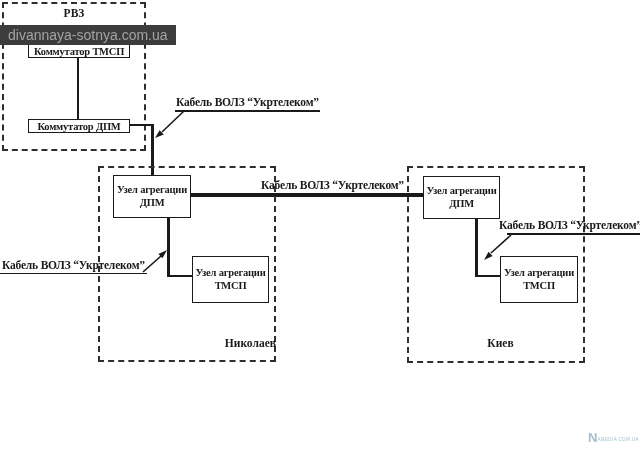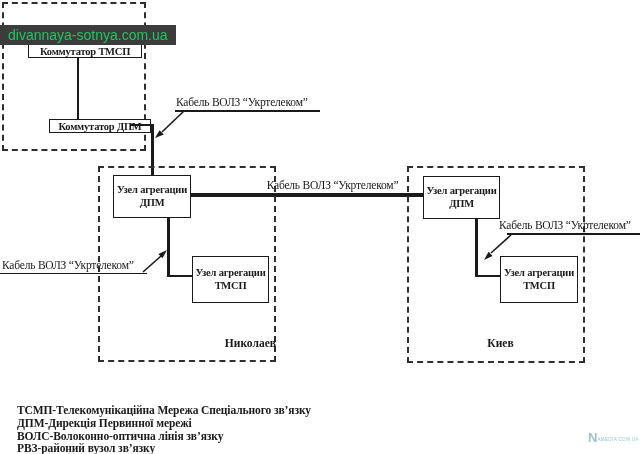--- a/index.html
+++ b/index.html
@@ -16,26 +16,26 @@
     font-weight:bold;font-size:10.5px;text-align:center;line-height:12.5px;
     display:flex;flex-direction:column;justify-content:center;letter-spacing:-0.2px;
   }
   .node span{display:block;}
   .node.one-line{line-height:11px;}
   
   .hline,.vline{position:absolute;background:#1a1a1a;}
   .underline{position:absolute;background:#1a1a1a;height:1.5px;}
   
   .cable-label{
-    position:absolute;font-weight:normal;font-size:11.5px;white-space:nowrap;letter-spacing:-0.2px;
+    position:absolute;font-weight:bold;font-size:11.5px;white-space:nowrap;letter-spacing:-0.2px;
   }
   
   #wm-bar{
     position:absolute;left:0;top:25px;width:176px;height:20px;background:#3c3c3c;
-    color:#22c55e;font-family:"Liberation Sans","DejaVu Sans",sans-serif;
+    color:#a3a3a3;font-family:"Liberation Sans","DejaVu Sans",sans-serif;
     font-size:14px;line-height:20px;padding-left:8px;box-sizing:border-box;
     z-index:6;white-space:nowrap;font-weight:400;
   }
   
   #legend{position:absolute;left:17px;top:404px;font-weight:bold;font-size:11.5px;line-height:12.8px;letter-spacing:-0.1px;}
   #legend div{white-space:nowrap;}
   
   #footer-logo{
     position:absolute;left:588px;top:431px;color:#9fc2cc;
     font-family:"Liberation Sans","DejaVu Sans",sans-serif;white-space:nowrap;
@@ -44,25 +44,26 @@
   #footer-logo .big-n{font-size:13px;font-weight:bold;}
   #footer-logo .small-rest{font-size:4.5px;letter-spacing:.4px;margin-bottom:2px;}
   svg.arrow{position:absolute;overflow:visible;}
 </style>
 </head>
 <body>
 
 <div id="canvas">
 
   <div class="dashed-box" style="left:2px;top:2px;width:144px;height:149px;"></div>
+  <div class="group-title" style="left:2px;top:7px;width:144px;">РВЗ</div>
 
-  <div class="node one-line" style="left:28px;top:44px;width:114px;height:14px;justify-content:flex-end;">
+  <div class="node one-line" style="left:28px;top:44px;width:102px;height:14px;justify-content:flex-end;">
     <span>Коммутатор ТМСП</span>
   </div>
-  <div class="node one-line" style="left:28px;top:119px;width:102px;height:14px;margin-left:21px;">
+  <div class="node one-line" style="left:28px;top:119px;width:102px;height:14px;">
     <span>Коммутатор ДПМ</span>
   </div>
 
   <div class="vline" style="left:77px;top:58px;width:2px;height:61px;"></div>
 
   <div class="hline" style="left:130px;top:124px;width:24px;height:2px;"></div>
   <div class="vline" style="left:151px;top:124px;width:3px;height:51px;"></div>
 
   <div id="wm-bar">divannaya-sotnya.com.ua</div>
 
@@ -109,25 +110,19 @@
   <div class="hline" style="left:475px;top:274.5px;width:25px;height:2.5px;"></div>
   <div class="group-title" style="left:423px;top:337px;width:155px;">Киев</div>
 
   <div class="cable-label" style="left:499px;top:219px;">Кабель ВОЛЗ “Укртелеком”</div>
   <div class="underline" style="left:507px;top:233px;width:133px;"></div>
   <svg class="arrow" style="left:477px;top:233px;" width="38" height="32" viewBox="0 0 38 32">
     <line x1="34" y1="2" x2="14" y2="20" stroke="#1a1a1a" stroke-width="1.6"></line>
     <polygon points="7,27 15.6,23.1 11.6,18.7" fill="#1a1a1a"></polygon>
   </svg>
 
-  <div id="legend">
-    <div>ТСМП-Телекомунікаційна Мережа Спеціального зв’язку</div>
-    <div>ДПМ-Дирекція Первинної мережі</div>
-    <div>ВОЛС-Волоконно-оптична лінія зв’язку</div>
-    <div>РВЗ-районий вузол зв’язку</div>
-  </div>
 
   <div id="footer-logo">
     <span class="big-n">N</span>
     <span class="small-rest">AMEDIA COM.UA</span>
   </div>
 
 </div>
 
 </body></html>

